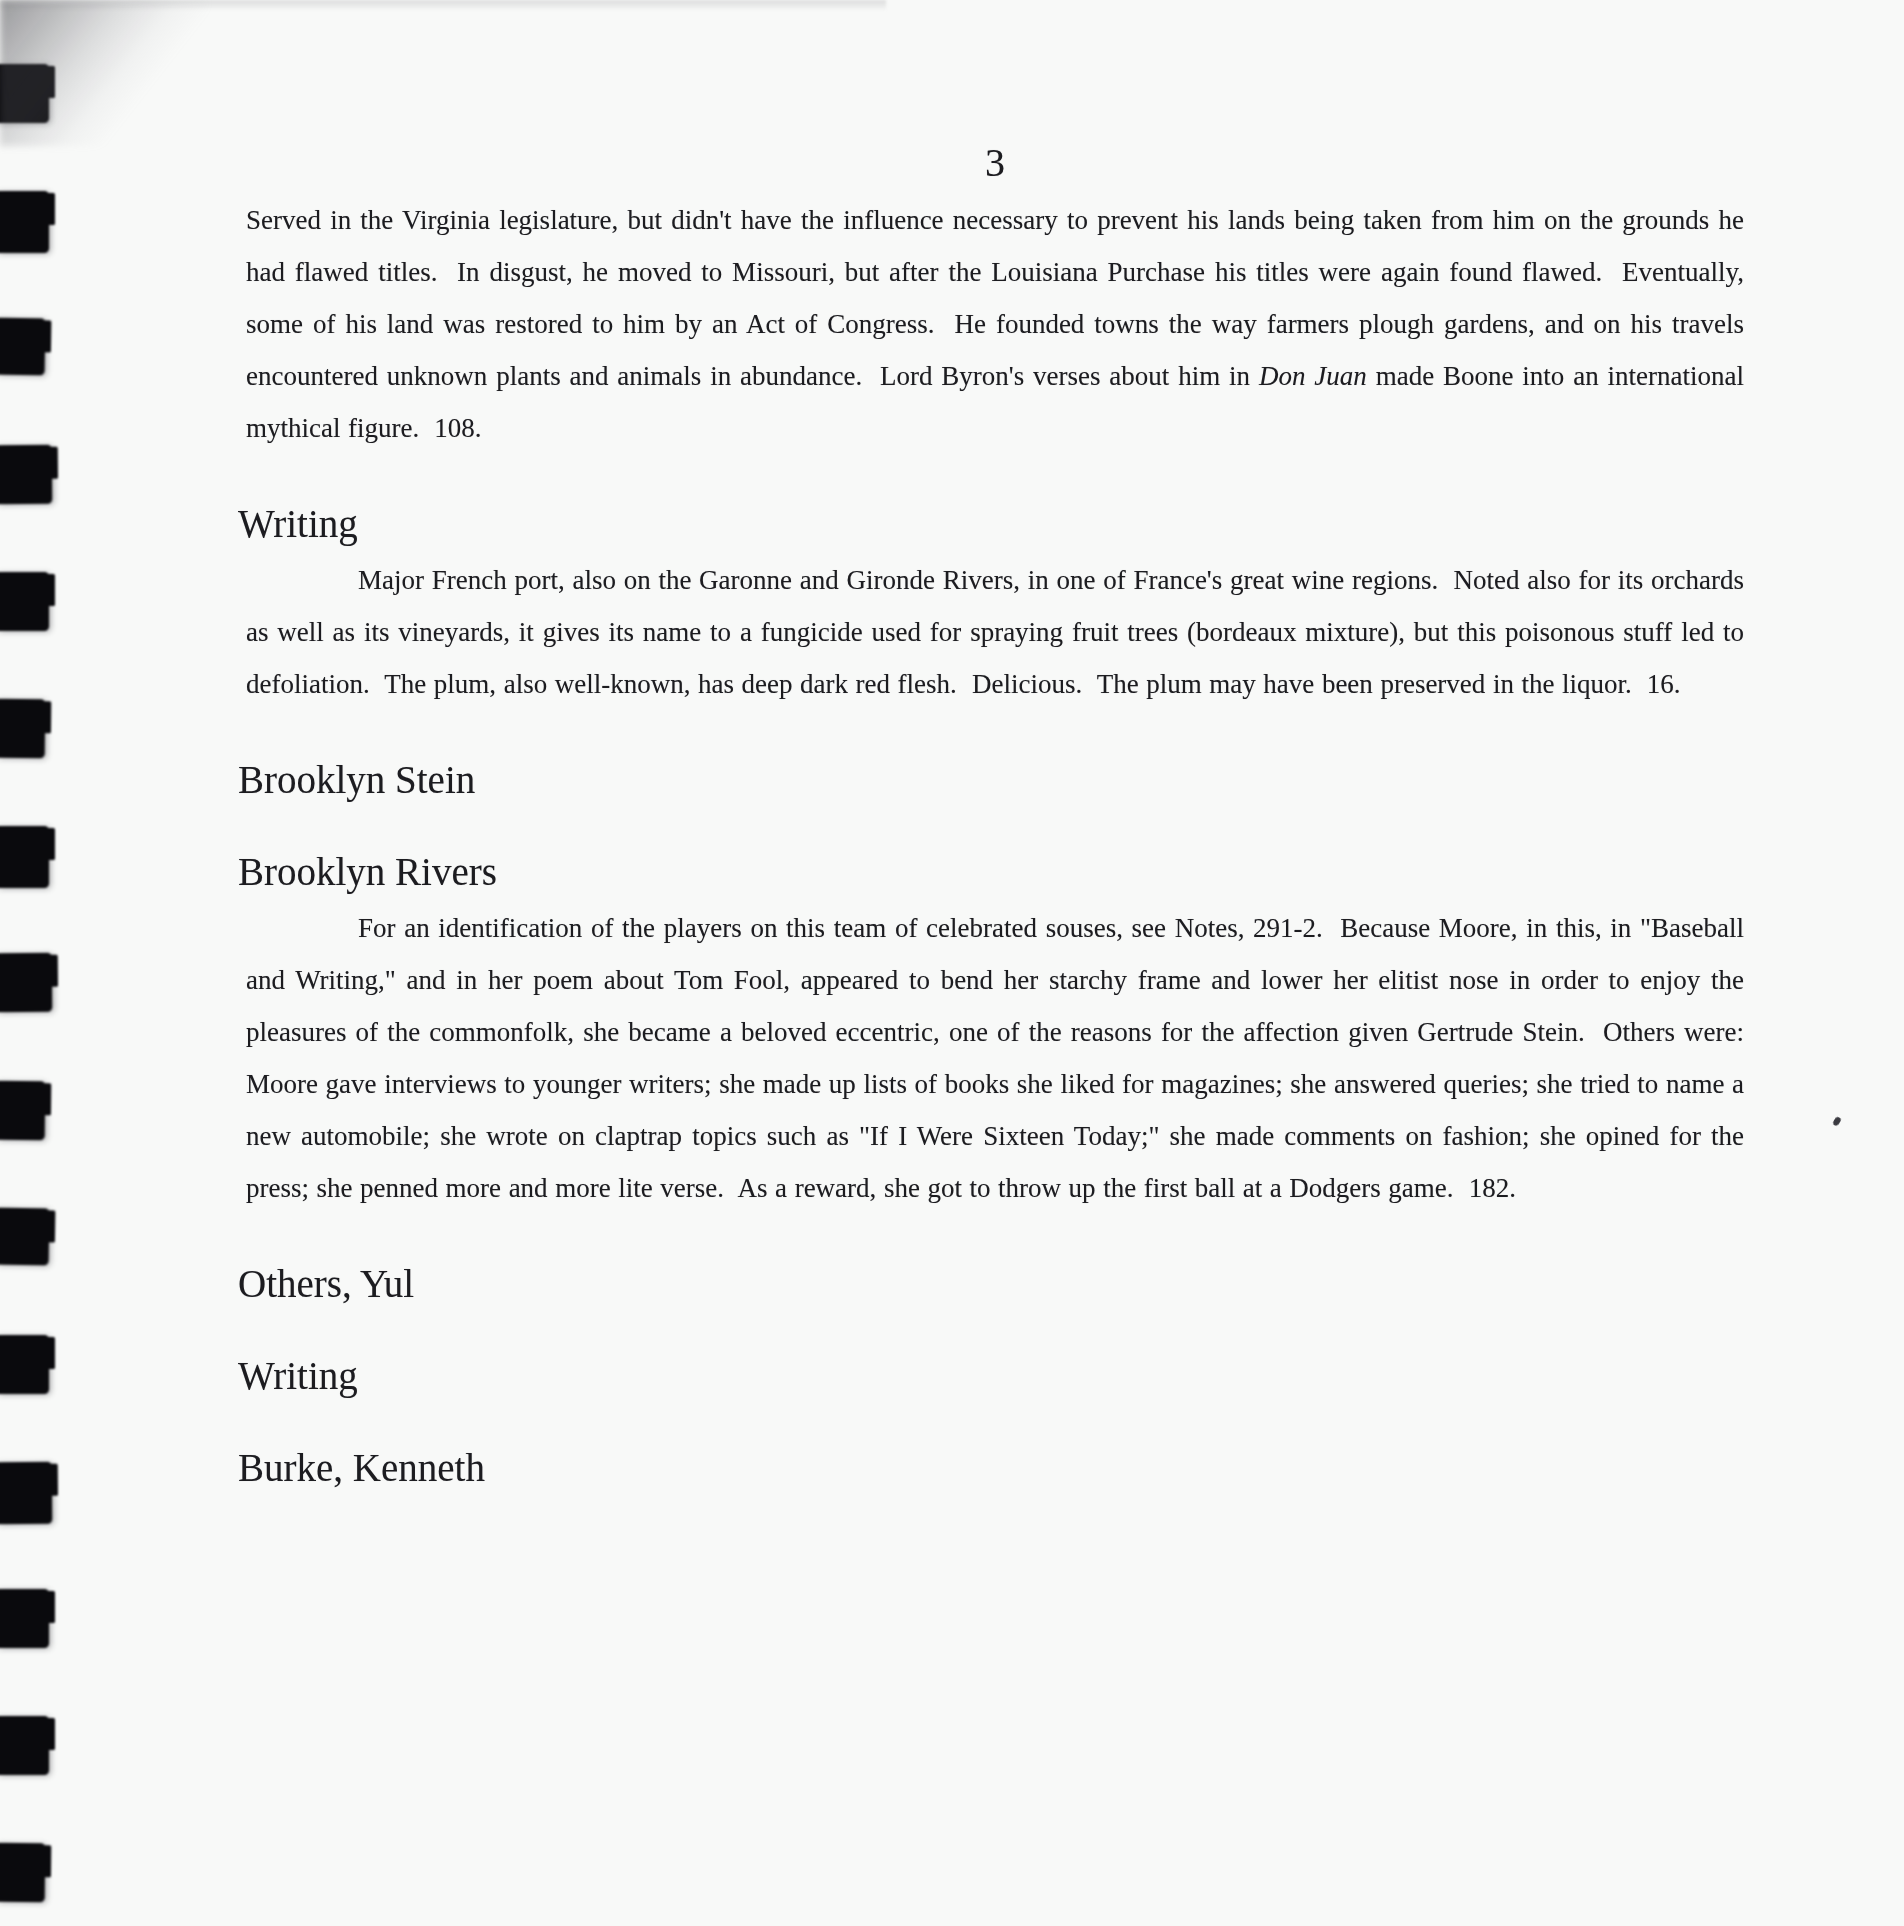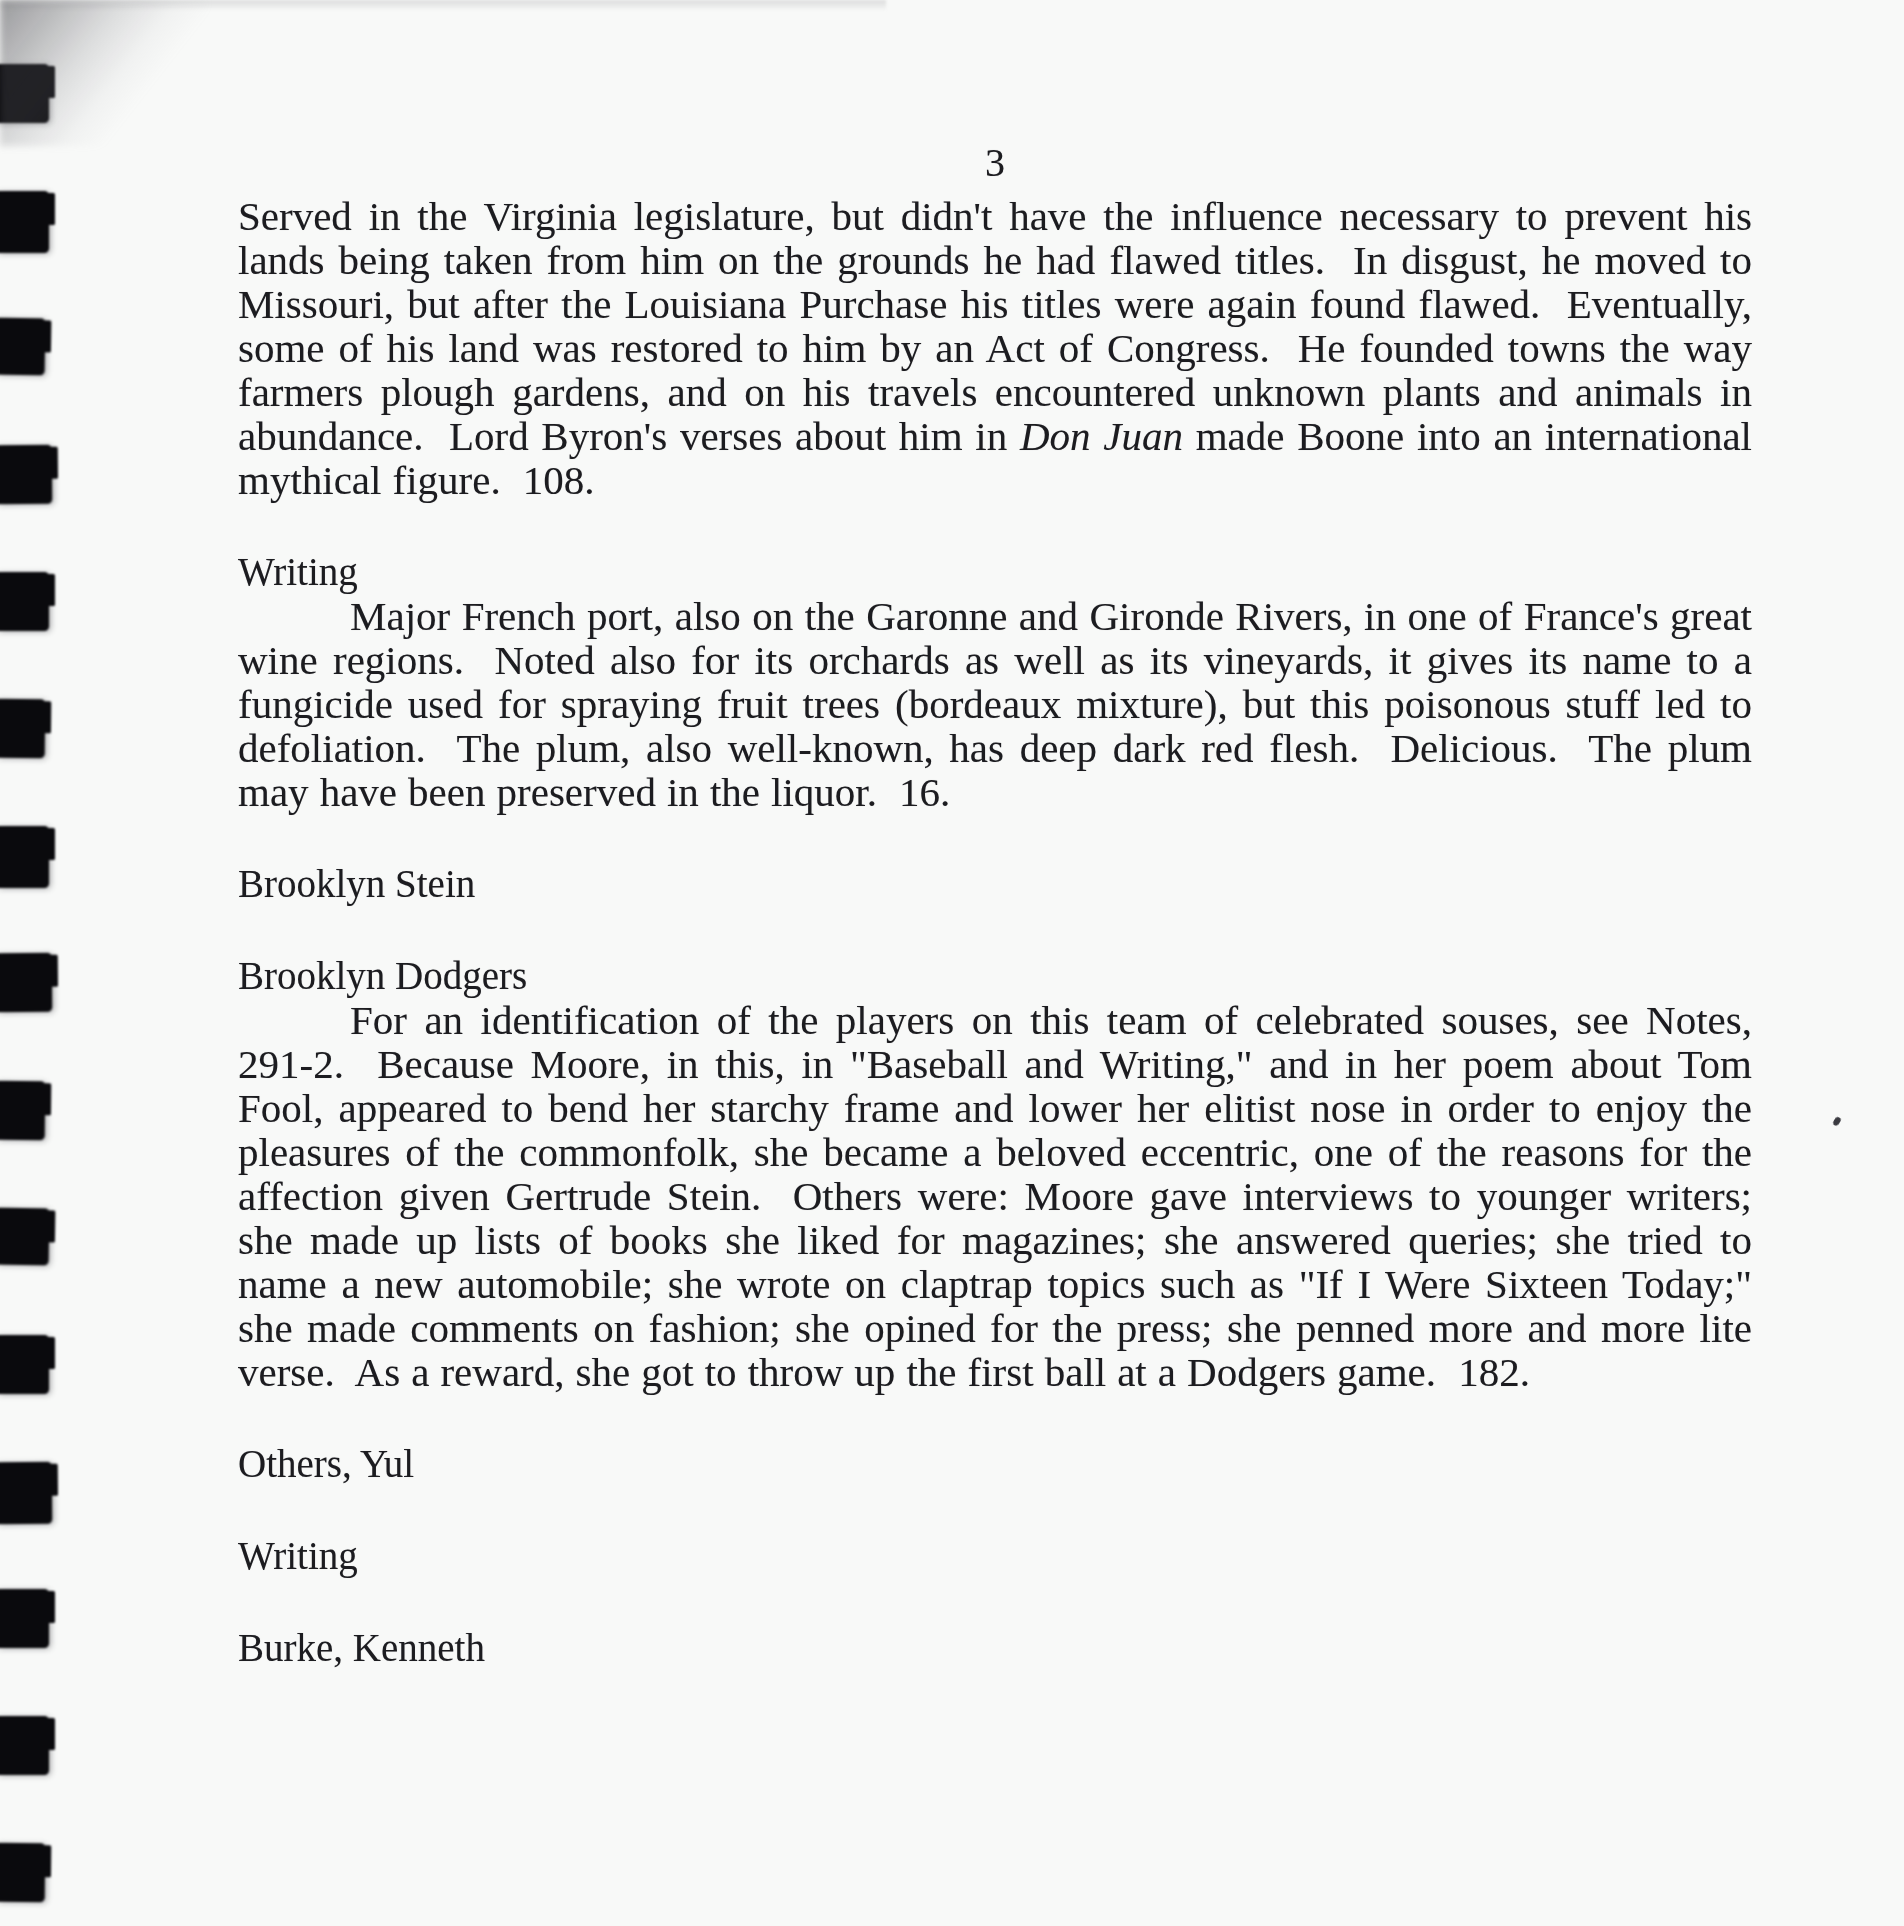--- a/index.html
+++ b/index.html
@@ -46,22 +46,22 @@
   }
   
   #content { position: absolute; left: 238px; top: 141px; width: 1514px; }
   .page-number {
     text-align: center;
     font-size: 40px; line-height: 44px;
     margin: 0 0 8.5px 0;
     text-shadow: 0 0 0.8px rgba(25,25,30,.30);
   }
   .body-par {
-    margin: 0;
-    font-size: 41px; line-height: 44px;
+    margin: 8px;
+    font-size: 27px; line-height: 52px;
     text-align: justify;
     text-indent: 112px;
     text-shadow: 0 0 0.8px rgba(25,25,30,.28);
     word-spacing: 0.8px;
   }
   .continuation { text-indent: 0; }
   .entry { margin-top: 48px; }
   .entry-heading {
     font-size: 39px; line-height: 44px;
     text-shadow: 0 0 0.8px rgba(25,25,30,.28);
@@ -100,21 +100,21 @@
       </div>
     <div>
         <div class="entry">
           <div class="entry-heading">Writing</div>
           <p class="body-par entry-body"><span>Major French port, also on the Garonne and Gironde Rivers, in one of France's great wine regions.&nbsp; Noted also for its orchards as well as its vineyards, it gives its name to a fungicide used for spraying fruit trees (bordeaux mixture), but this poisonous stuff led to defoliation.&nbsp; The plum, also well-known, has deep dark red flesh.&nbsp; Delicious.&nbsp; The plum may have been preserved in the liquor.&nbsp; 16.</span></p>
         </div>
         <div class="entry">
           <div class="entry-heading">Brooklyn Stein</div>
         </div>
         <div class="entry">
-          <div class="entry-heading">Brooklyn Dodgers</div>
+          <div class="entry-heading">Brooklyn Rivers</div>
           <p class="body-par entry-body"><span>For an identification of the players on this team of celebrated souses, see Notes, 291-2.&nbsp; Because Moore, in this, in "Baseball and Writing," and in her poem about Tom Fool, appeared to bend her starchy frame and lower her elitist nose in order to enjoy the pleasures of the commonfolk, she became a beloved eccentric, one of the reasons for the affection given Gertrude Stein.&nbsp; Others were: Moore gave interviews to younger writers; she made up lists of books she liked for magazines; she answered queries; she tried to name a new automobile; she wrote on claptrap topics such as "If I Were Sixteen Today;" she made comments on fashion; she opined for the press; she penned more and more lite verse.&nbsp; As a reward, she got to throw up the first ball at a Dodgers game.&nbsp; 182.</span></p>
         </div>
         <div class="entry">
           <div class="entry-heading">Others, Yul</div>
         </div>
         <div class="entry">
           <div class="entry-heading">Writing</div>
         </div>
         <div class="entry">
           <div class="entry-heading">Burke, Kenneth</div>

